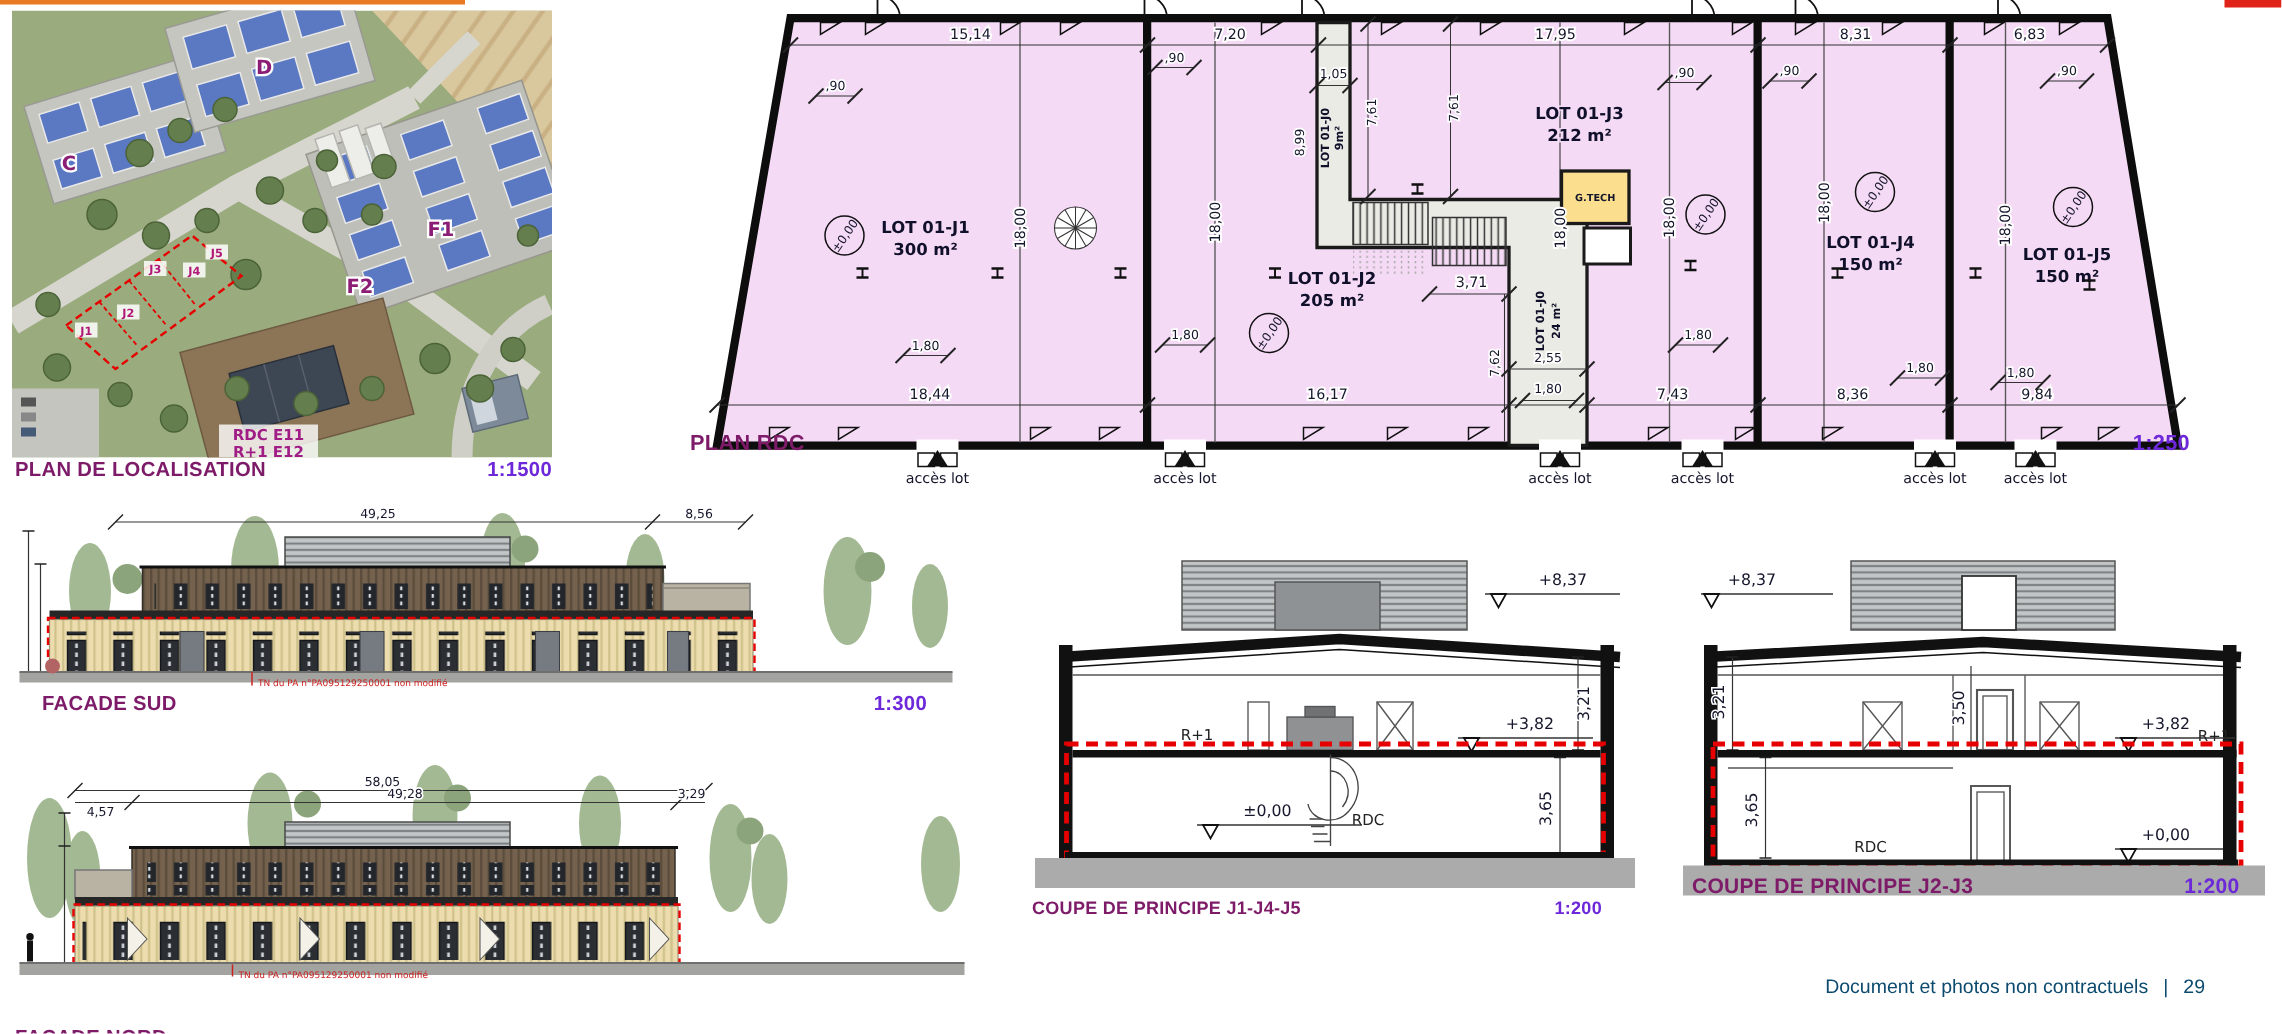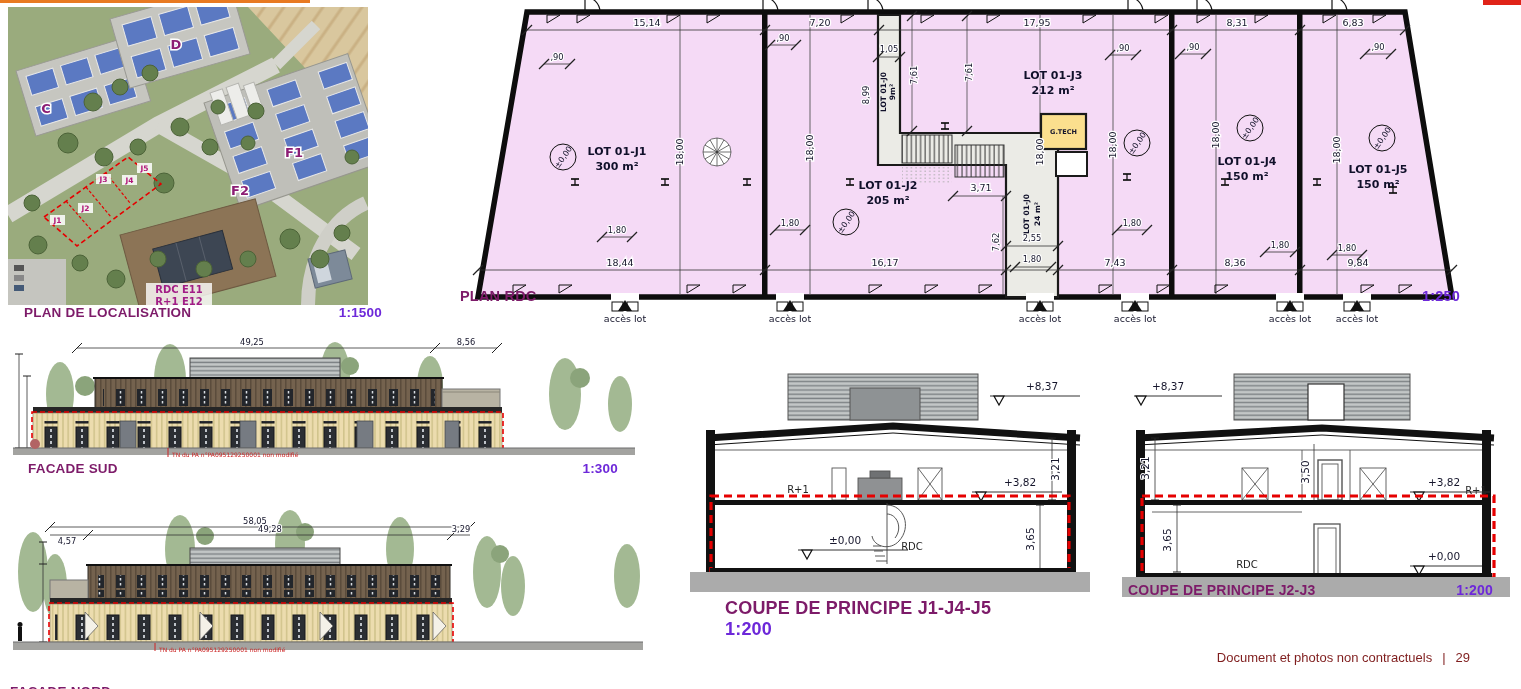--- a/index.html
+++ b/index.html
@@ -3,21 +3,21 @@
 <meta charset="utf-8">
 <style>
   html,body{margin:0;padding:0;background:#fff;}
   body{width:1521px;height:689px;position:relative;overflow:hidden;font-family:"Liberation Sans",sans-serif;}
   .panel{position:absolute;}
   .bar{position:absolute;}
   .cap{position:absolute;display:flex;justify-content:space-between;align-items:baseline;
        color:#7d1b69;font:bold 13.5px "Liberation Sans",sans-serif;letter-spacing:.2px;}
   .cap .scale{color:#6d28d9;}
   #footer{position:absolute;left:1150px;top:650px;width:320px;text-align:right;
-          color:#7f1d1d;font:13px "Liberation Sans",sans-serif;}
+          color:#0c4a6e;font:13px "Liberation Sans",sans-serif;}
   #footer .sep{margin:0 10px;}
   svg text{font-family:"DejaVu Sans",sans-serif;fill:#16162c;}
   .dim{font-size:9.5px;text-anchor:middle;paint-order:stroke;stroke:#ffffff;stroke-width:2.6px;}
   .dim8{font-size:8.3px;text-anchor:middle;paint-order:stroke;stroke:#ffffff;stroke-width:2.2px;}
   .lot{font-size:11px;font-weight:bold;text-anchor:middle;fill:#10102a;paint-order:stroke;stroke:#f5daf6;stroke-width:2px;}
   .lotsm{font-size:7.5px;font-weight:bold;text-anchor:middle;fill:#10102a;paint-order:stroke;stroke:#ebebe6;stroke-width:1.6px;}
   .lvl{font-size:8px;text-anchor:middle;}
   .acc{font-size:9.5px;text-anchor:middle;fill:#14142a;}
   .cdim{font-size:10.5px;text-anchor:middle;paint-order:stroke;stroke:#fff;stroke-width:2px;}
   .cfl{font-size:10px;text-anchor:middle;fill:#222;}
@@ -183,21 +183,21 @@
   <text class="maplbl" x="38" y="106">C</text>
   <text class="maplbl" x="168" y="42">D</text>
   <text class="maplbl" x="286" y="150">F1</text>
   <text class="maplbl" x="232" y="188">F2</text>
   <g>
     <rect x="138" y="276" width="66" height="22" fill="#fff" opacity="0.8"></rect>
     <text x="171" y="286" style="font-size:10px;font-weight:bold;fill:#a11d86;text-anchor:middle">RDC E11</text>
     <text x="171" y="297.5" style="font-size:10px;font-weight:bold;fill:#a11d86;text-anchor:middle">R+1 E12</text>
   </g>
 </svg>
-<div class="cap" style="left:24px;top:305px;width:358px;justify-content:space-between;">
+<div class="cap" style="left:10px;top:305px;width:358px;justify-content:space-between;">
   <span>PLAN DE LOCALISATION</span>
   <span class="scale">1:1500</span>
 </div>
 
 <svg class="panel" style="left:455px;top:0" width="1066" height="335" viewBox="0 0 1066 335">
   <defs>
     <g id="tickm">
         <line x1="-5" y1="5" x2="5" y2="-5" stroke="#222" stroke-width="1.3"></line>
       </g>
     <g id="trim">
@@ -675,21 +675,21 @@
   <g>
     <line x1="350" y1="133" x2="350" y2="198" stroke="#333" stroke-width="0.8"></line>
     <line x1="346" y1="133" x2="354" y2="133" stroke="#222"></line>
       <line x1="346" y1="198" x2="354" y2="198" stroke="#222"></line>
     <text class="cdim" transform="translate(344,167) rotate(-90)">3,65</text>
   </g>
   <rect x="21" y="124" width="358" height="78" fill="none" stroke="#e60000" stroke-width="3.2" stroke-dasharray="8,5"></rect>
   <line x1="20" y1="198" x2="382" y2="198" stroke="#111" stroke-width="4"></line>
   <rect x="0" y="200" width="400" height="20" fill="#ababab"></rect>
 </svg>
-<div class="cap" style="left:725px;top:598px;width:380px;font-size:18px;flex-direction:column;">
+<div class="cap" style="left:688px;top:598px;width:380px;font-size:12px;">
   <span>COUPE DE PRINCIPE J1-J4-J5</span>
   <span class="scale">1:200</span>
 </div>
 
 <svg class="panel" style="left:1122px;top:372px" width="388" height="226" viewBox="0 0 388 226">
   <rect x="112" y="2" width="176" height="46" fill="url(#pLouver)" stroke="#555"></rect>
   <rect x="186" y="12" width="36" height="36" fill="#fff" stroke="#333" stroke-width="1.2"></rect>
   <g>
     <line x1="12" y1="24" x2="100" y2="24" stroke="#333"></line>
     <polygon points="14,24 24,24 19,33" fill="none" stroke="#111" stroke-width="1.2"></polygon>

